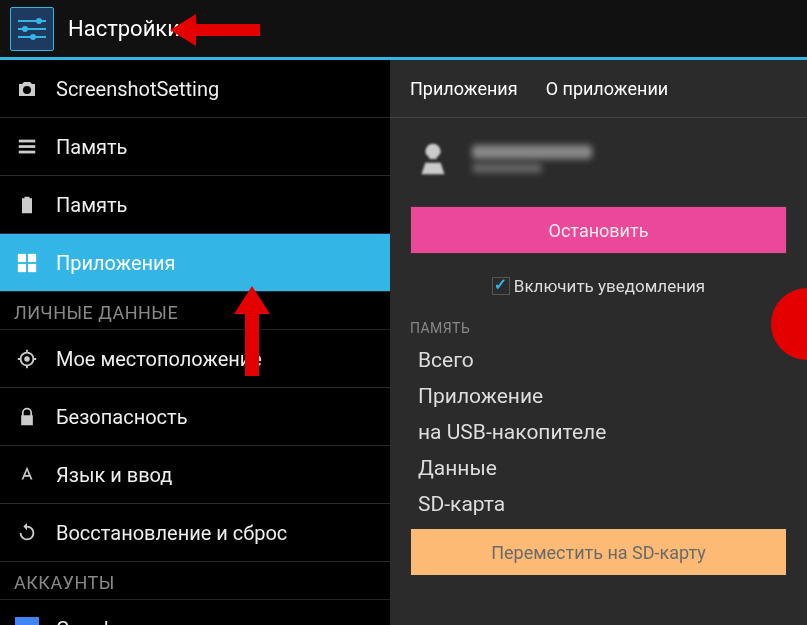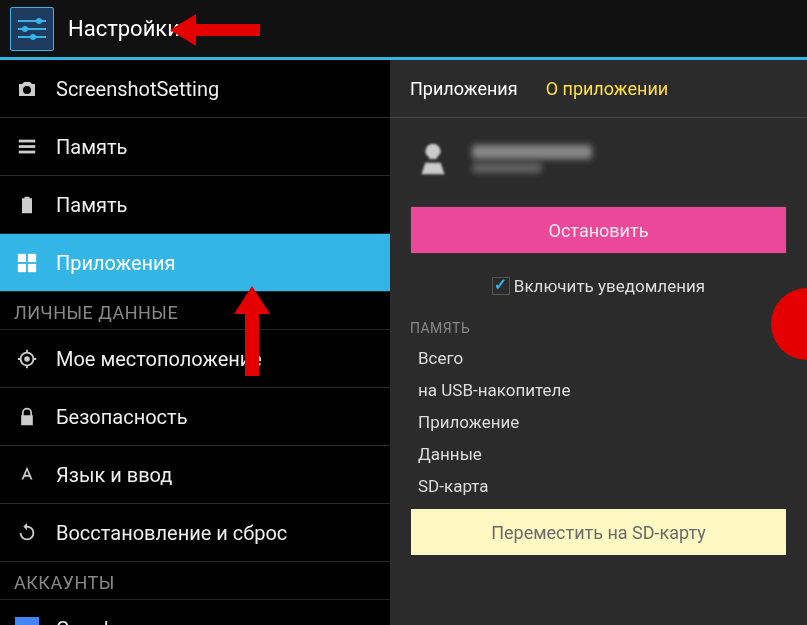--- a/index.html
+++ b/index.html
@@ -18,40 +18,40 @@
 .sidebar { width:390px; background:#000; overflow:hidden; }
 .sidebar-item { display:flex; align-items:center; height:58px; padding:0 14px; border-bottom:1px solid #2a2a2a; color:#eee; font-size:20px; cursor:pointer; }
 .sidebar-item.selected { background:#33b5e5; color:#fff; }
 .sidebar-item .icon { width:26px; height:26px; margin-right:16px; display:flex; align-items:center; justify-content:center; }
 .section-header { color:#888; font-size:18px; letter-spacing:0.5px; padding:10px 14px 6px; border-bottom:1px solid #222; text-transform:uppercase; }
 
 .detail { flex:1; background:#2b2b2b; color:#ccc; padding:0; position:relative; }
 .tabs { display:flex; height:58px; align-items:center; border-bottom:1px solid #444; padding:0 20px; }
 .tab { font-size:18px; padding:0 8px 0 0; margin-right:20px; }
 .tab.active { color:#fff; }
-.tab.inactive { color:#fde047; }
+.tab.inactive { color:#ffffff; }
 
 .app-row { display:flex; align-items:center; padding:18px 20px; gap:16px; }
 .app-icon { width:46px; height:46px; filter:blur(1px); opacity:0.9; display:flex; align-items:center; justify-content:center; }
 .app-icon svg { width:46px; height:46px; }
 .app-name-block { display:flex; flex-direction:column; gap:4px; }
 .blurred-line { background:#888; border-radius:4px; filter:blur(3px); }
 .blurred-line.l1 { width:120px; height:14px; }
 .blurred-line.l2 { width:70px; height:10px; opacity:0.6; }
 
 .big-btn { margin:6px 20px 10px; height:48px; background:#ec4899; border:1px solid #333; display:flex; align-items:center; justify-content:center; color:#eee; font-size:18px; cursor:pointer; }
-.big-btn.disabled { color:#6a6a6a; background:#fef9c3; border:1px solid #2c2c2c; cursor:default; }
+.big-btn.disabled { color:#6a6a6a; background:#fdba74; border:1px solid #2c2c2c; cursor:default; }
 
 .checkbox-row { display:flex; align-items:center; padding:12px 20px 16px; gap:4px; justify-content:center; }
 .chk { width:18px; height:18px; border:1px solid #555; background:#2b2b2b; position:relative; }
 .chk::after { content:'✓'; color:#33b5e5; font-size:16px; font-weight:bold; position:absolute; top:-3px; left:1px; }
 .checkbox-label { color:#ddd; font-size:17px; }
 
 .mem-header { color:#888; font-size:14px; padding:8px 20px 6px; text-transform:uppercase; letter-spacing:0.5px; }
-.mem-row { color:#ddd; font-size:17px; padding:6px 28px; }
+.mem-row { color:#ddd; font-size:21px; padding:6px 28px; }
 
 .red-arrow { position:absolute; pointer-events:none; }
 .arrow-left { left:170px; top:10px; }
 .arrow-up { left:230px; top:286px; }
 .red-circle { position:absolute; right:-36px; top:228px; width:72px; height:72px; border-radius:50%; background:#e40000; }
 </style>
 </head>
 <body>
 
 <div class="header">
@@ -181,22 +181,22 @@
 
     <div class="big-btn">Остановить</div>
 
     <div class="checkbox-row">
       <div class="chk"></div>
       <div class="checkbox-label">Включить уведомления</div>
     </div>
 
     <div class="mem-header">ПАМЯТЬ</div>
     <div class="mem-row">Всего</div>
+    <div class="mem-row">Приложение</div>
     <div class="mem-row">на USB-накопителе</div>
-    <div class="mem-row">Приложение</div>
     <div class="mem-row">Данные</div>
     <div class="mem-row">SD-карта</div>
 
     <div class="big-btn disabled">Переместить на SD-карту</div>
 
     <div class="red-circle"></div>
   </div>
 </div>
 
 <svg class="red-arrow arrow-up" width="44" height="90" viewBox="0 0 44 90">

